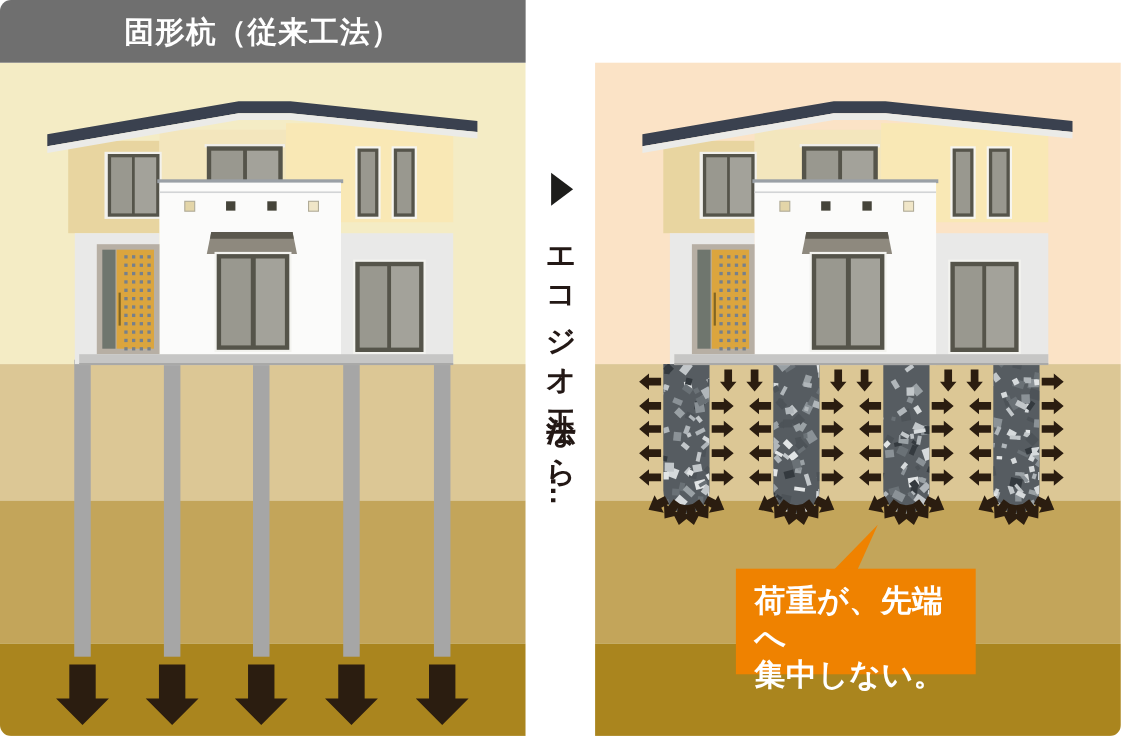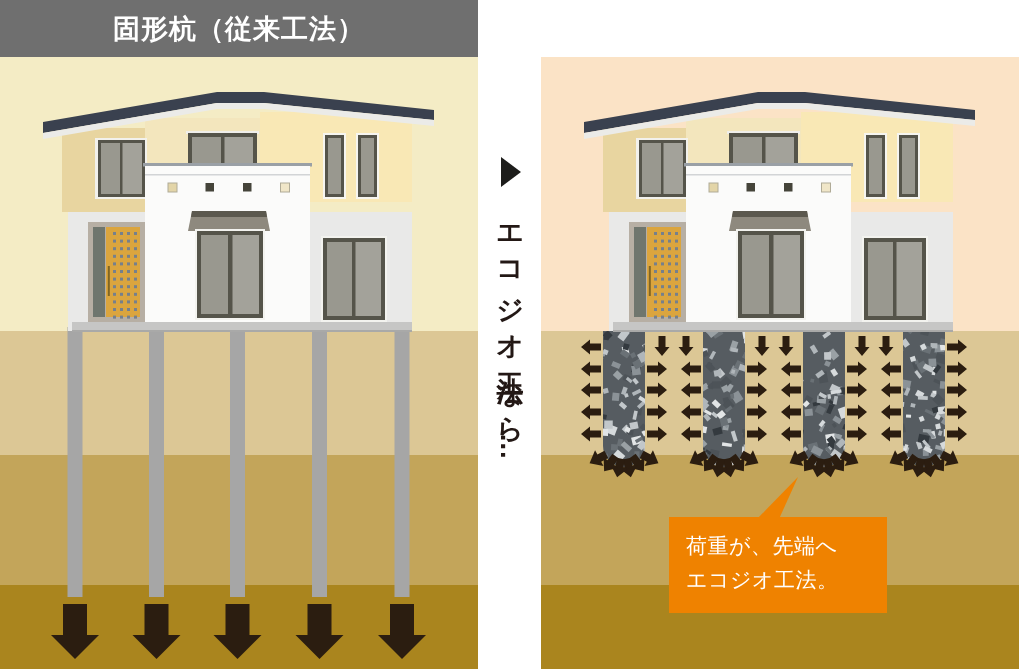--- a/index.html
+++ b/index.html
@@ -3,21 +3,21 @@
 <meta charset="utf-8">
 <style>
   :root{
     --header-gray:#6f6f6f; --brand-orange:#ef8200;
     --sky-left:#f4ecc5; --sky-right:#fbe3c6;
     --soil-top:#dcc795; --soil-mid:#c3a55a; --soil-deep:#aa851e;
     --pile-gray:#a6a6a6; --arrow-dark:#2b1d10; --ink-dark:#231815; --text-white:#ffffff;
   }
   *{margin:0;padding:0;box-sizing:border-box;}
   body{background:#ffffff;font-family:"Liberation Sans","DejaVu Sans",sans-serif;}
-  .stage{position:relative;width:1019px;height:669px;background:#ffffff;overflow:hidden;}
+  .stage{position:relative;width:1019px;height:669px;background:#ffffff;overflow:hidden;border-radius:10px;}
 
   .panel{position:absolute;top:0;width:478px;height:669px;overflow:hidden;}
   .panel-left{left:0;}
   .panel-right{left:541px;}
 
   .panel-header{position:absolute;left:0;top:0;width:100%;height:57px;
     display:flex;align-items:center;justify-content:center;z-index:30;}
   .panel-header.gray{background:var(--header-gray);}
   .panel-header.orange{background:var(--brand-orange);}
   .panel-header h2{color:var(--text-white);font-size:27px;font-weight:bold;letter-spacing:1px;}
@@ -30,21 +30,21 @@
   .soil-3{position:absolute;left:0;top:585px;width:100%;height:84px;background:var(--soil-deep);}
 
   .overlay{position:absolute;left:0;top:0;width:478px;height:669px;z-index:10;}
   .house{position:absolute;left:38px;top:90px;width:400px;height:242px;z-index:20;}
 
   .gravel{position:absolute;top:331px;width:42px;height:136px;background:#565c61;
     border-radius:0 0 21px 21px;overflow:hidden;z-index:5;}
   .gravel svg{display:block;}
 
   .callout-text{position:absolute;left:145px;top:529px;width:200px;z-index:40;
-    color:var(--text-white);font-size:21px;font-weight:normal;line-height:34px;letter-spacing:0.5px;}
+    color:var(--text-white);font-size:28px;font-weight:bold;line-height:34px;letter-spacing:0.5px;}
   .callout-text span{display:block;}
 
   .divider{position:absolute;left:478px;top:0;width:63px;height:669px;background:#ffffff;}
   .tri{position:absolute;left:501px;top:157px;width:0;height:0;
     border-left:20px solid #1d1d1b;border-top:15.5px solid transparent;border-bottom:15.5px solid transparent;z-index:50;}
   .vtext{position:absolute;left:490px;top:208px;width:38px;height:420px;z-index:50;
     writing-mode:vertical-rl;font-size:27px;font-weight:bold;color:var(--ink-dark);letter-spacing:5px;}
 </style>
 </head>
 <body>
@@ -881,16 +881,16 @@
         <polygon points="-4,14 4,14 4,22 9,22 0,33 -9,22 -4,22" fill="var(--arrow-dark)" transform="translate(383,445) rotate(37)"></polygon>
         <polygon points="-4,20 4,20 4,28 9,28 0,39 -9,28 -4,28" fill="var(--arrow-dark)" transform="translate(383,445) rotate(62)"></polygon>
         <polygon points="216,519 238,519 257,477" fill="var(--brand-orange)"></polygon>
         <rect x="128" y="517" width="218" height="96" fill="var(--brand-orange)"></rect>
       </svg>
     <svg class="house" viewBox="0 0 400 242">
       <use href="#house" xlink:href="#house"></use>
     </svg>
     <div class="callout-text">
       <span>荷重が、先端へ</span>
-      <span>エコジオ工法。</span>
+      <span>集中しない。</span>
     </div>
   </section>
 </div>
 
 </body></html>

